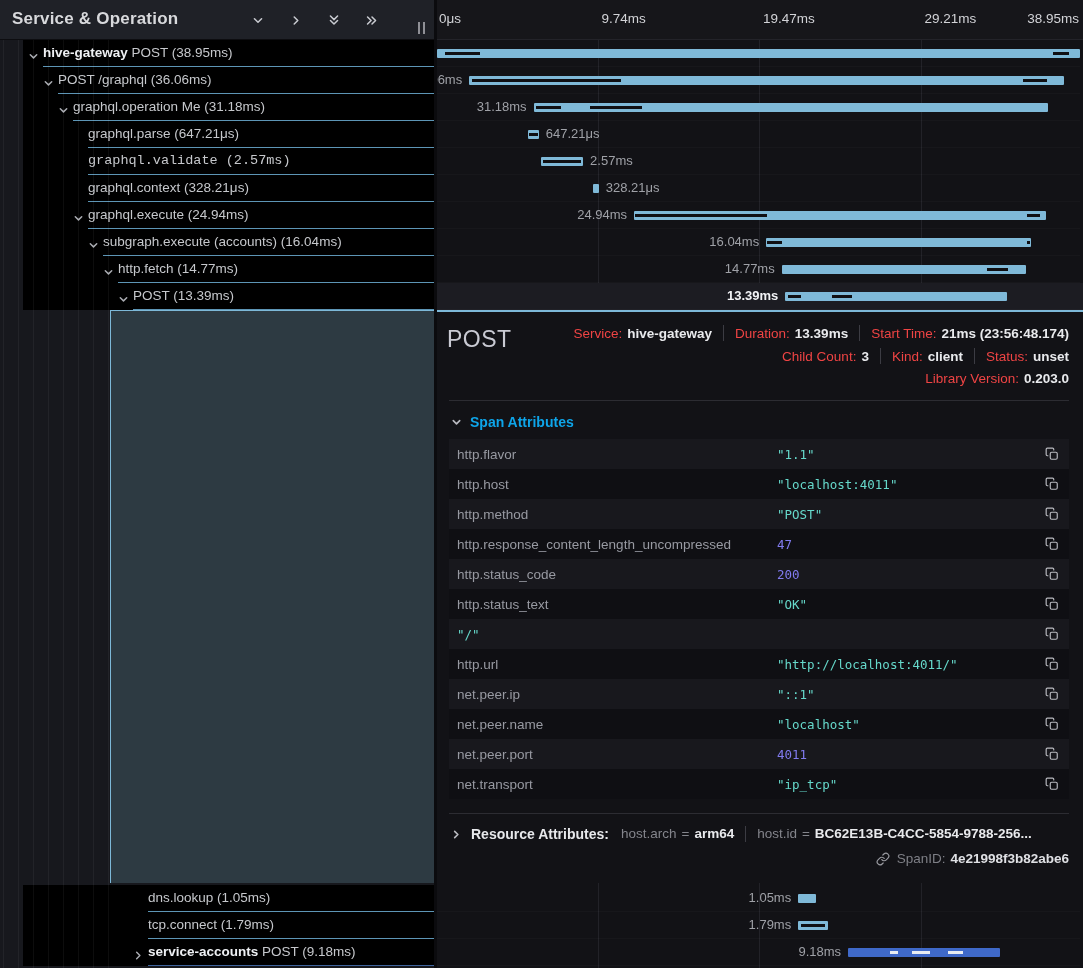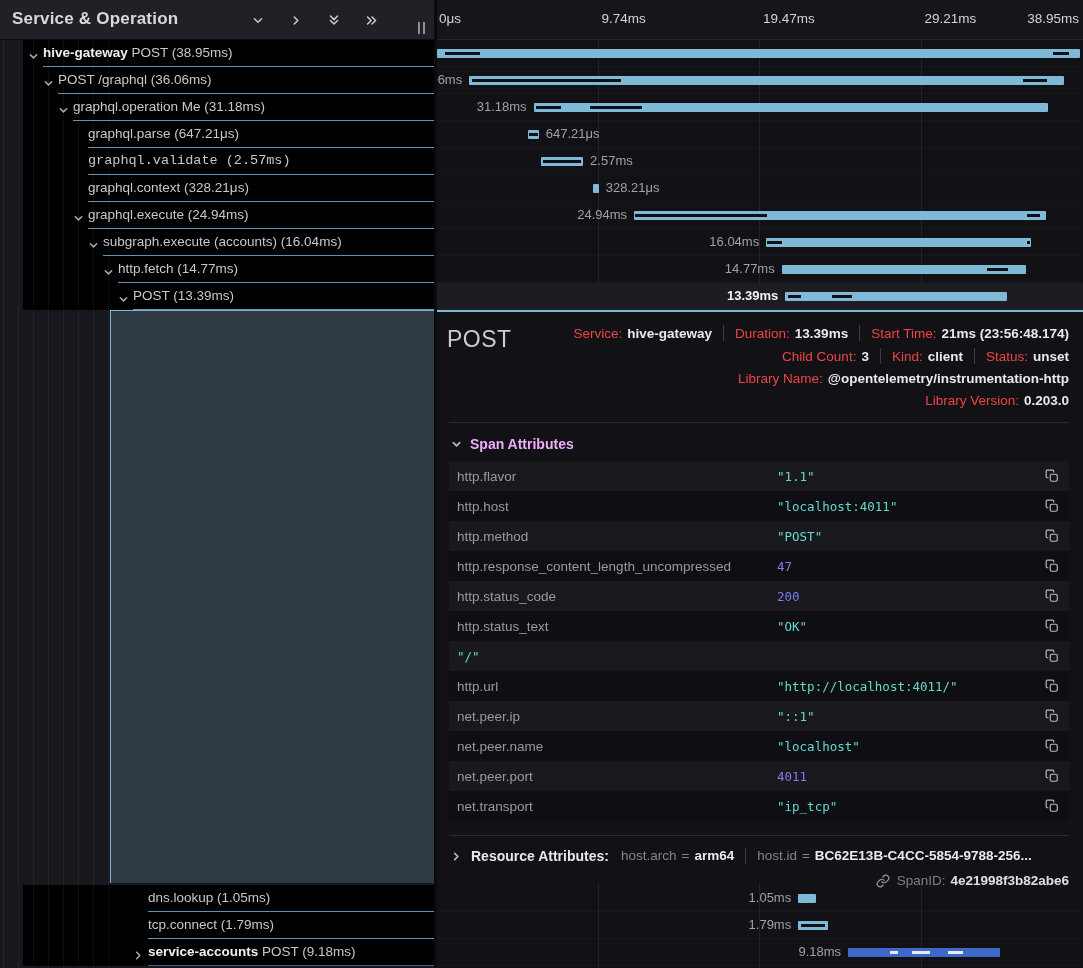--- a/index.html
+++ b/index.html
@@ -67,21 +67,21 @@
     padding-top:4px; }
   .d-meta { flex:1; display:flex; flex-direction:column; align-items:flex-end; gap:7px;
     padding-top:3px; }
   .meta-line { display:flex; align-items:center; font-size:13.5px; white-space:nowrap; }
   .meta-line .lab { color:#ef4444; }
   .meta-line .val { color:#e9eaed; font-weight:700; margin-left:5px; }
   .meta-div { width:1px; height:16px; background:#3c3c43; margin:0 11px; }
   .d-hr { height:1px; background:#2c2c32; margin:14px 0 0 2px; }
   .attr-head { display:flex; align-items:center; gap:8px; margin:13px 0 9px 4px; }
   .attr-head svg { stroke:#b9bac0; }
-  .attr-title { font-size:14px; font-weight:700; color:#f0abfc; }
+  .attr-title { font-size:14px; font-weight:700; color:#0ea5e9; }
   .attr-table { margin-left:2px; }
   .attr-row { display:flex; align-items:center; height:30px; padding:0 8px; }
   .attr-row.odd { background:#18181d; }
   .attr-row.even { background:#0f0f13; }
   .attr-key { width:320px; font-size:13.5px; color:#989aa2; white-space:nowrap; }
   .attr-val { flex:1; font-family:"DejaVu Sans Mono", monospace; font-size:12.5px;
     white-space:nowrap; }
   .attr-val.string { color:#66d9cb; }
   .attr-val.number { color:#817bf0; }
   .copy-btn { width:18px; height:18px; display:flex; align-items:center;
@@ -347,24 +347,20 @@
               <span class="lab">Child Count:</span>
               <span class="val">3</span>
               <span class="meta-div"></span>
               <span class="lab">Kind:</span>
               <span class="val">client</span>
               <span class="meta-div"></span>
               <span class="lab">Status:</span>
               <span class="val">unset</span>
             </div>
             <div class="meta-line">
-              <span class="lab">Library Name:</span>
-              <span class="val">@opentelemetry/instrumentation-http</span>
-            </div>
-            <div class="meta-line">
               <span class="lab">Library Version:</span>
               <span class="val">0.203.0</span>
             </div>
           </div>
       </div>
       <div class="d-hr"></div>
       <div class="attr-head">
         <svg width="11" height="11" viewBox="0 0 12 12" fill="none" stroke-width="1.8" stroke-linecap="round" stroke-linejoin="round">
             <polyline points="2.5,4 6,7.5 9.5,4"></polyline>
           </svg>

